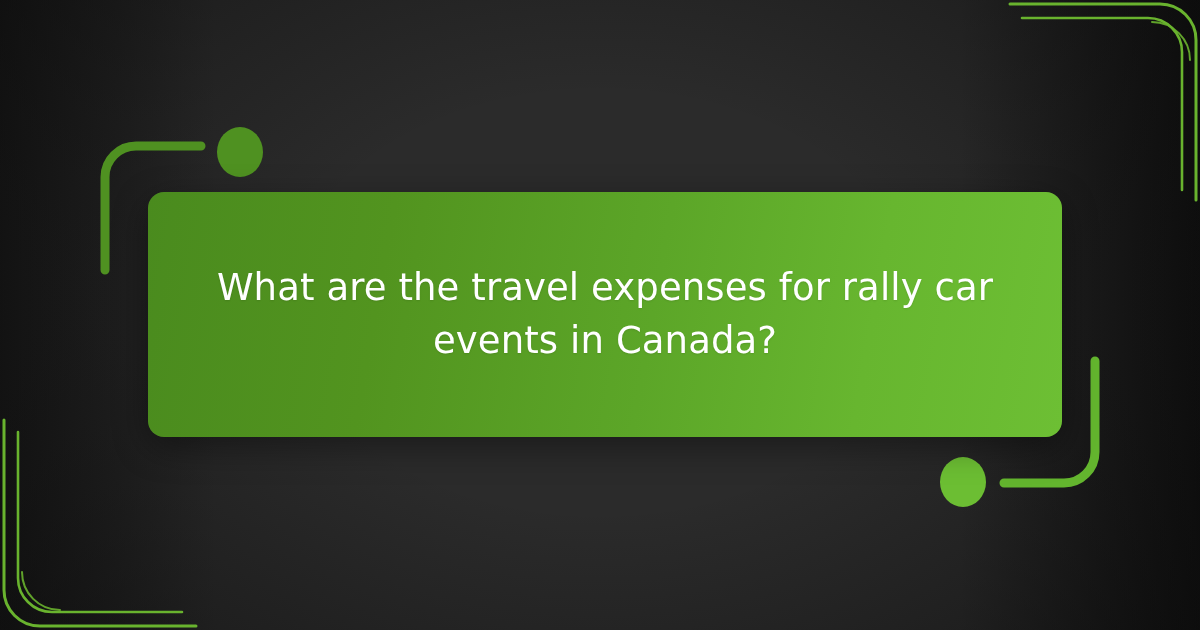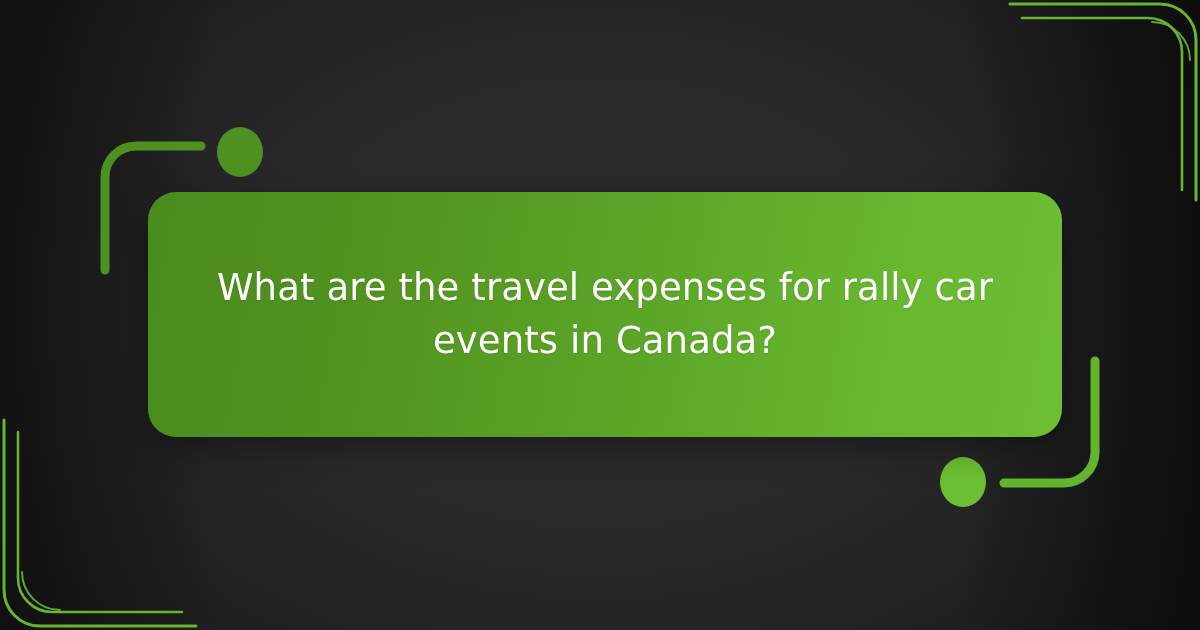--- a/index.html
+++ b/index.html
@@ -61,21 +61,21 @@
     inset: 0;
   }
 
   
   .card {
     position: absolute;
     left: 148px;
     top: 192px;
     width: 914px;
     height: 245px;
-    border-radius: 28px;
+    border-radius: 16px;
     background: linear-gradient(100deg, #4a8b1e 0%, #52941f 26%, #5ca628 55%, #67b62f 78%, #6dbf34 100%);
     box-shadow: 0 10px 34px rgba(0,0,0,0.38);
     display: flex;
     align-items: center;
     justify-content: center;
     box-sizing: border-box;
     padding: 0 62px;
   }
   .card-text {
     color: #ffffff;

